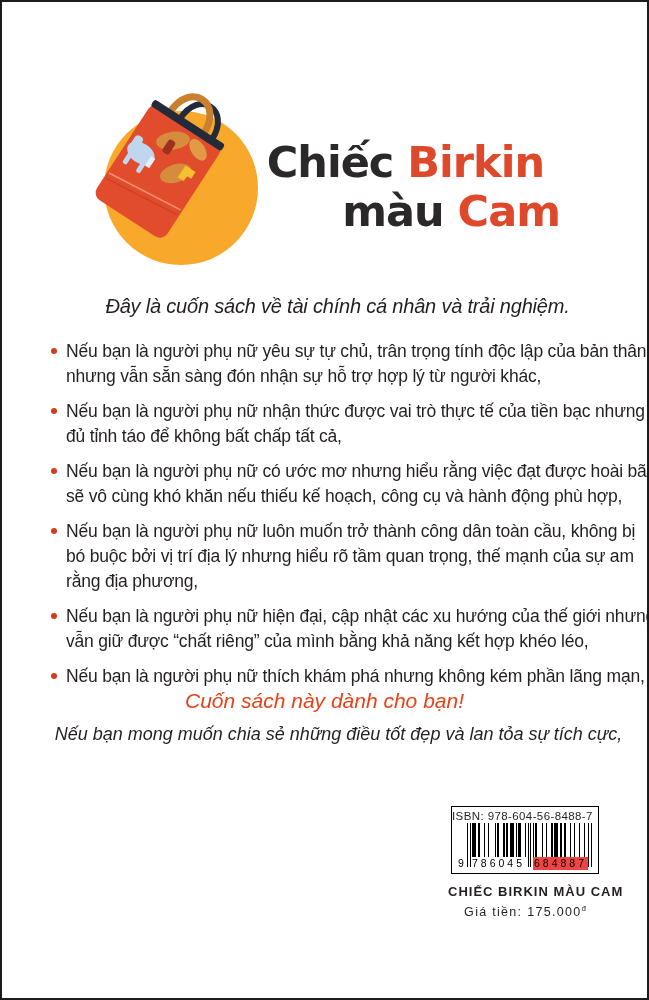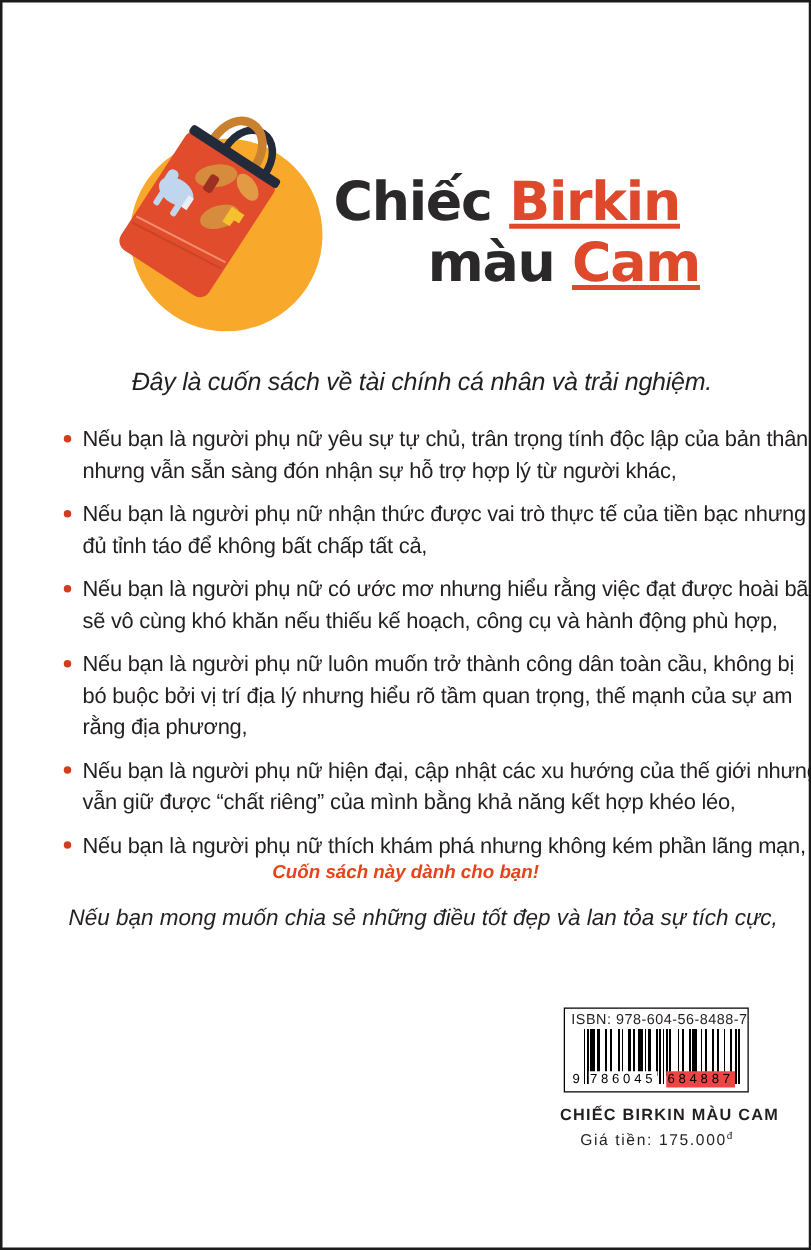--- a/index.html
+++ b/index.html
@@ -10,43 +10,43 @@
     color:var(--ink,#231f20);
   }
   .page-border{position:absolute;inset:0;border:2px solid #1b1b1b;box-sizing:border-box;pointer-events:none;z-index:50;}
 
   
   .logo{position:absolute;left:88px;top:88px;width:190px;height:185px;}
   .title{position:absolute;left:266px;top:138px;width:294px;display:flex;flex-direction:column;align-items:flex-end;}
   .t-line{white-space:nowrap;font-family:"DejaVu Sans",sans-serif;font-weight:700;font-size:43px;line-height:49px;letter-spacing:-1px;}
   .t-line.first{padding-right:16px;}
   .t-dark{color:var(--title-dark,#2b2829);margin-top:17px;}
-  .t-accent{color:var(--accent,#de492b);text-decoration:underline;}
+  .t-accent{color:var(--accent,#de492b);}
 
   
   .intro{position:absolute;left:0;top:295px;width:100%;text-align:center;
     font-style:italic;font-size:20px;letter-spacing:-0.2px;color:var(--ink,#231f20);margin-left:13px;}
 
   
   .bullets{position:absolute;left:49px;top:339px;width:575px;margin:0;padding:0;list-style:none;}
   .bullets li{position:relative;padding-left:17px;margin:0 0 10px 0;font-size:17.5px;line-height:25px;letter-spacing:-0.2px;}
   .bullets li::before{content:"";position:absolute;left:2px;top:9px;width:6px;height:6px;border-radius:50%;background:var(--bullet,#d33d1e);}
   .bullets .line{display:block;white-space:nowrap;}
 
   
   .cta{position:absolute;left:0;top:689px;width:100%;text-align:center;
-    font-weight:700;font-style:italic;font-size:15px;color:var(--cta,#e54319);}
+    font-weight:400;font-style:italic;font-size:21px;color:var(--cta,#e54319);}
   .closing{position:absolute;left:0;top:722px;width:100%;text-align:center;
     font-style:italic;font-size:18px;line-height:24.5px;color:var(--ink,#231f20);}
   .closing .line{display:block;white-space:nowrap;margin-left:28px;}
 
   
   .barcode-box{position:absolute;left:451px;top:806px;width:148px;height:68px;border:1px solid #000;
     box-sizing:border-box;background:#fff;padding-top:2px;}
-  .isbn{width:100%;text-align:right;font-size:11.5px;letter-spacing:0.4px;line-height:14px;color:#231f20;}
+  .isbn{width:100%;text-align:left;font-size:11.5px;letter-spacing:0.4px;line-height:14px;color:#231f20;}
   .bars-wrap{position:relative;height:48px;margin:0 6px;}
   .bars-wrap svg{position:absolute;left:9px;top:0;width:125px;height:45px;fill:#000;}
   .bc-digit{position:absolute;top:34px;height:13px;line-height:13px;font-size:10.5px;color:#000;}
   .bc-first{left:0;}
   .bc-g1{left:13px;width:55px;text-align:center;letter-spacing:3px;background:#fff;}
   .bc-g2{left:75px;width:55px;text-align:center;letter-spacing:3px;background:#ef4444;}
   .bc-caption{position:absolute;left:448px;top:884px;width:154px;text-align:center;
     font-weight:700;font-size:13px;letter-spacing:1px;line-height:15px;color:#231f20;white-space:nowrap;}
   .bc-price{position:absolute;left:448px;top:901px;width:154px;text-align:center;
     font-size:12.5px;letter-spacing:1.3px;line-height:15px;color:#231f20;white-space:nowrap;}

